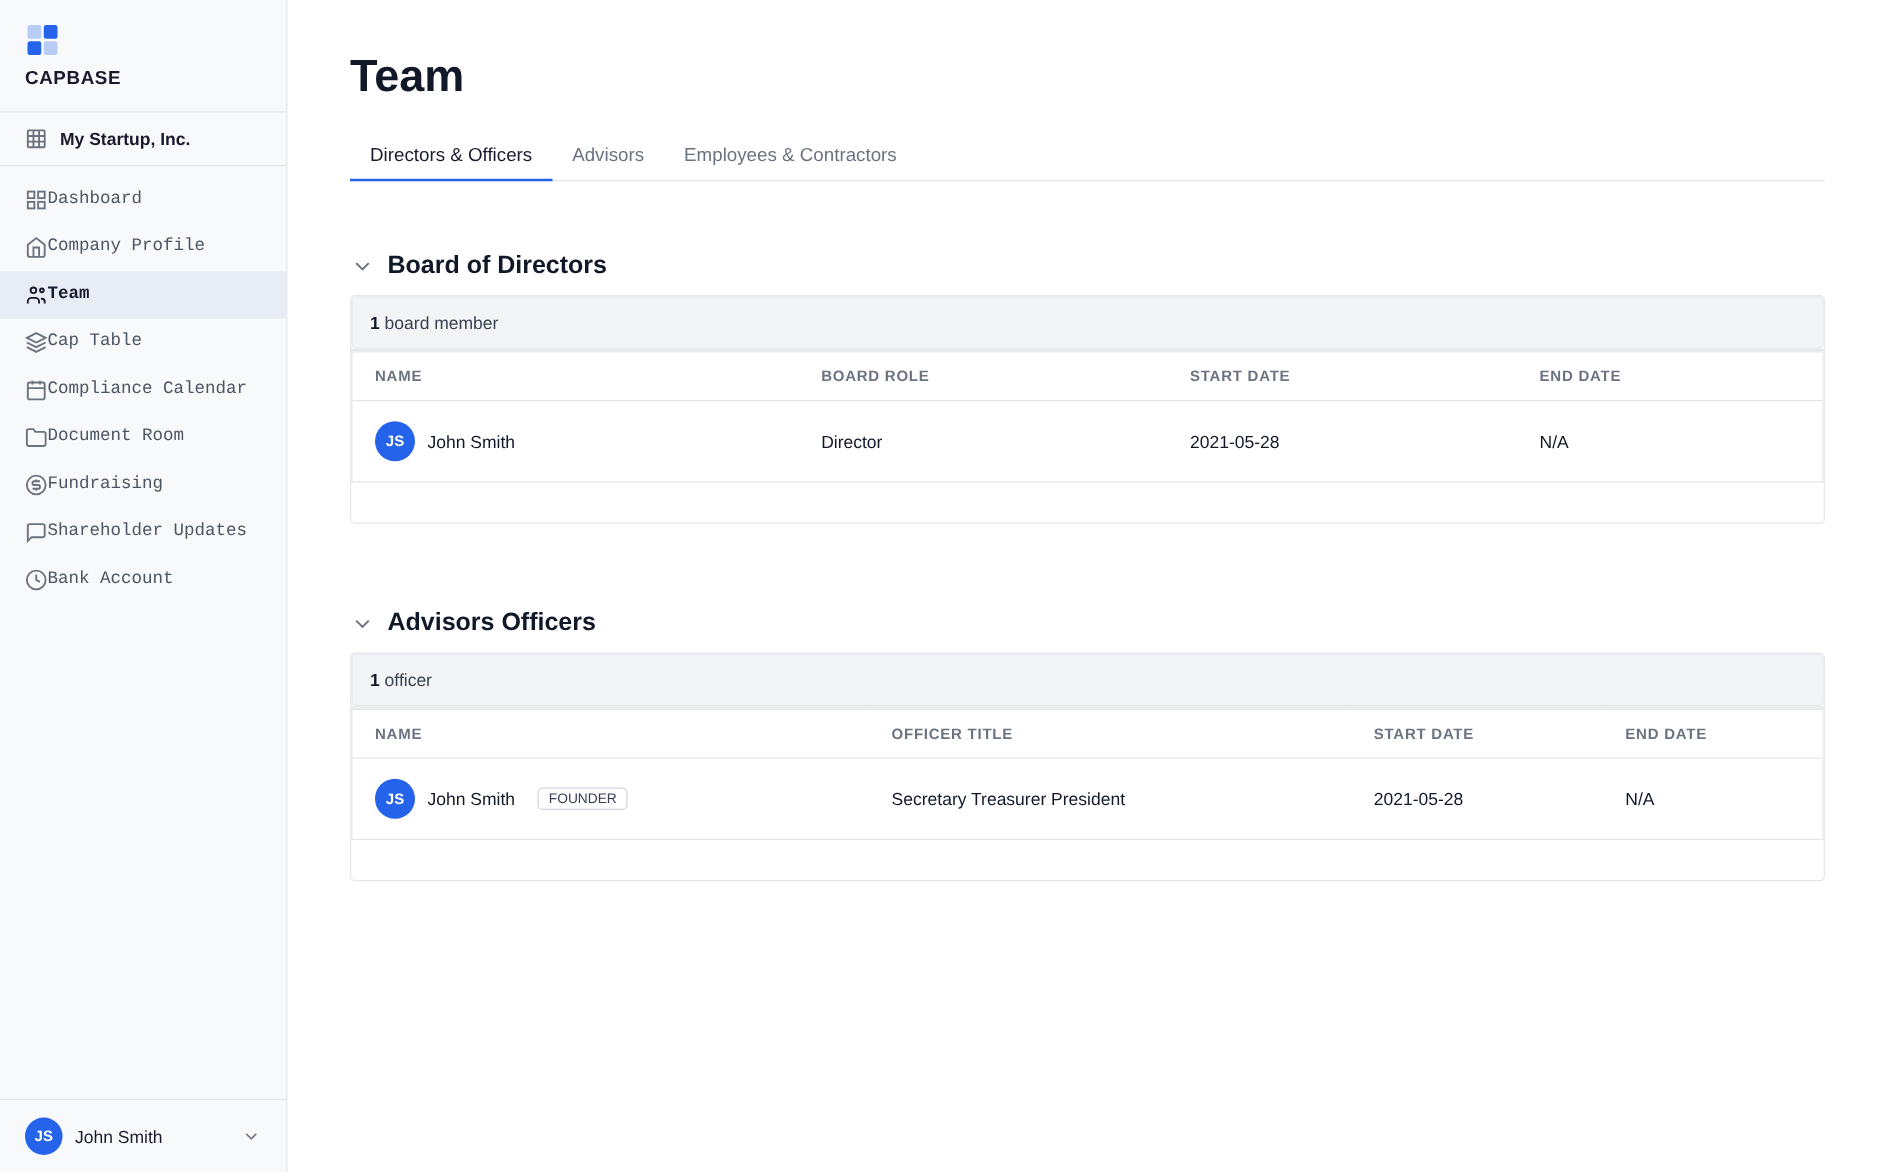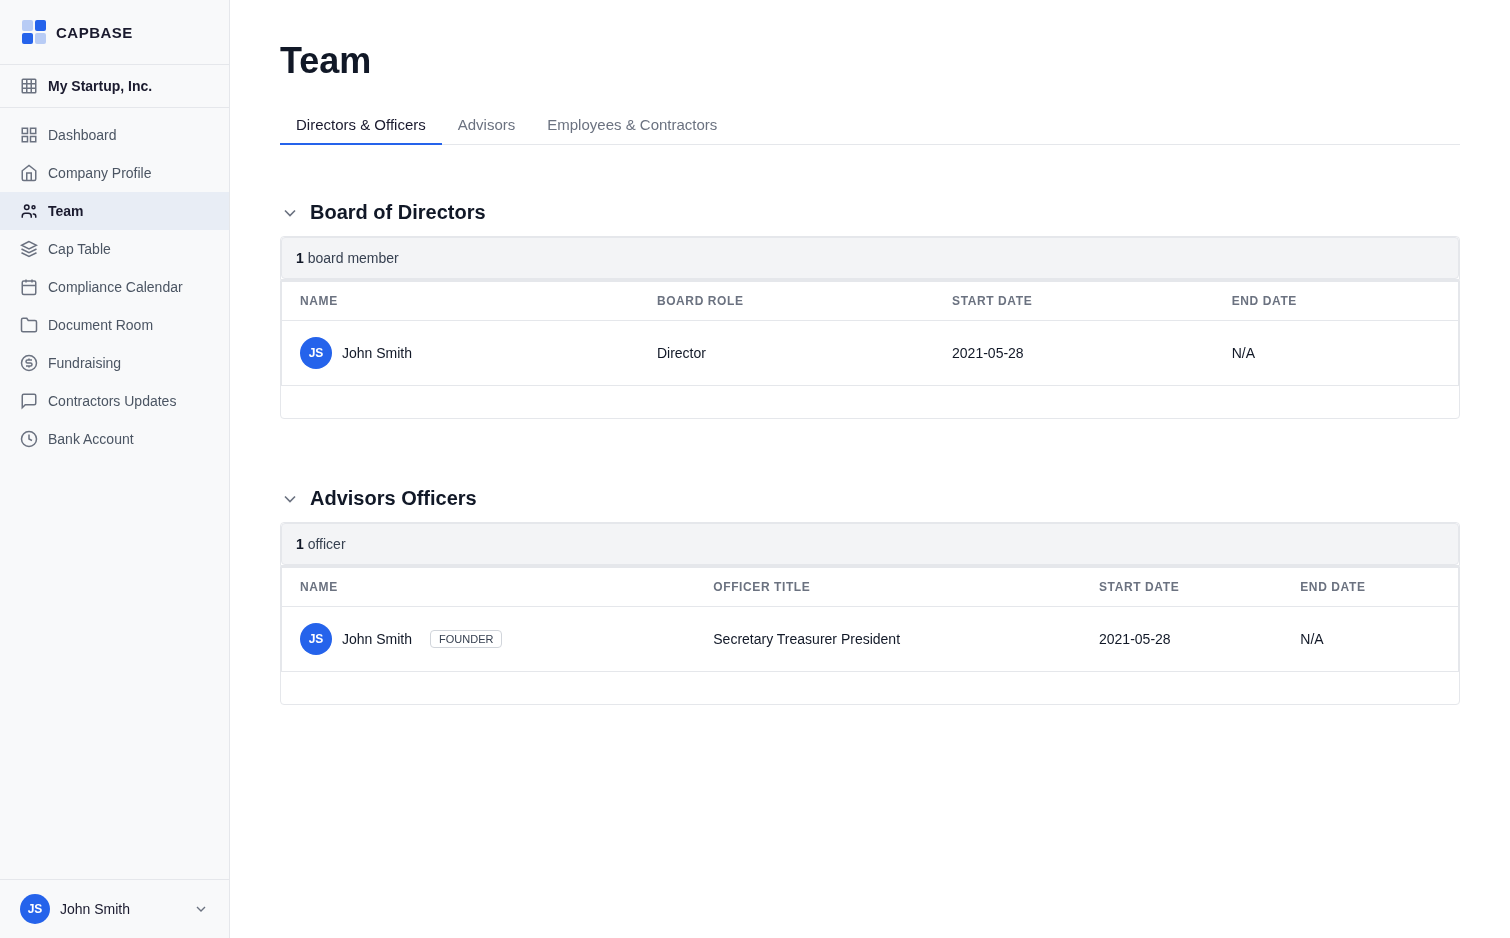--- a/index.html
+++ b/index.html
@@ -11,23 +11,23 @@
       min-width: 230px;
       background: #f8f9fa;
       border-right: 1px solid #e5e7eb;
       display: flex;
       flex-direction: column;
       height: 100%;
     }
     #logo-area {
       padding: 18px 20px;
       display: flex;
-      align-items: center;
       gap: 8px;
       border-bottom: 1px solid #e5e7eb;
+      flex-direction: column;
     }
     .logo-icon {
       width: 28px;
       height: 28px;
     }
     .logo-text {
       font-size: 15px;
       font-weight: 700;
       color: #1a1a2e;
       letter-spacing: 0.5px;
@@ -44,26 +44,25 @@
       cursor: pointer;
     }
     .nav-items {
       flex: 1;
       padding: 8px 0;
       overflow-y: auto;
     }
     .nav-item {
       padding: 10px 20px;
       display: flex;
-      align-items: center;
-      gap: 10px;
       font-size: 14px;
       color: #4b5563;
       cursor: pointer;
       border-radius: 0;
+      font-family: Liberation Mono, monospace;
     }
     .nav-item.active {
       background: #e8edf5;
       color: #1a1a2e;
       font-weight: 600;
     }
     .nav-icon {
       width: 18px;
       height: 18px;
       color: #6b7280;
@@ -328,21 +327,21 @@
         <circle cx="12" cy="12" r="10"></circle>
           <path d="M16 8h-6a2 2 0 000 4h4a2 2 0 010 4H8M12 6v2m0 8v2"></path>
       </svg>
       <span>Fundraising</span>
     </div>
 
     <div class="nav-item">
       <svg class="nav-icon" viewBox="0 0 24 24" fill="none" stroke="currentColor" stroke-width="2">
         <path d="M21 15a2 2 0 01-2 2H7l-4 4V5a2 2 0 012-2h14a2 2 0 012 2z"></path>
       </svg>
-      <span>Contractors Updates</span>
+      <span>Shareholder Updates</span>
     </div>
 
     <div class="nav-item">
       <svg class="nav-icon" viewBox="0 0 24 24" fill="none" stroke="currentColor" stroke-width="2">
         <circle cx="12" cy="12" r="10"></circle>
           <path d="M12 6v6l4 2"></path>
       </svg>
       <span>Bank Account</span>
     </div>
 

